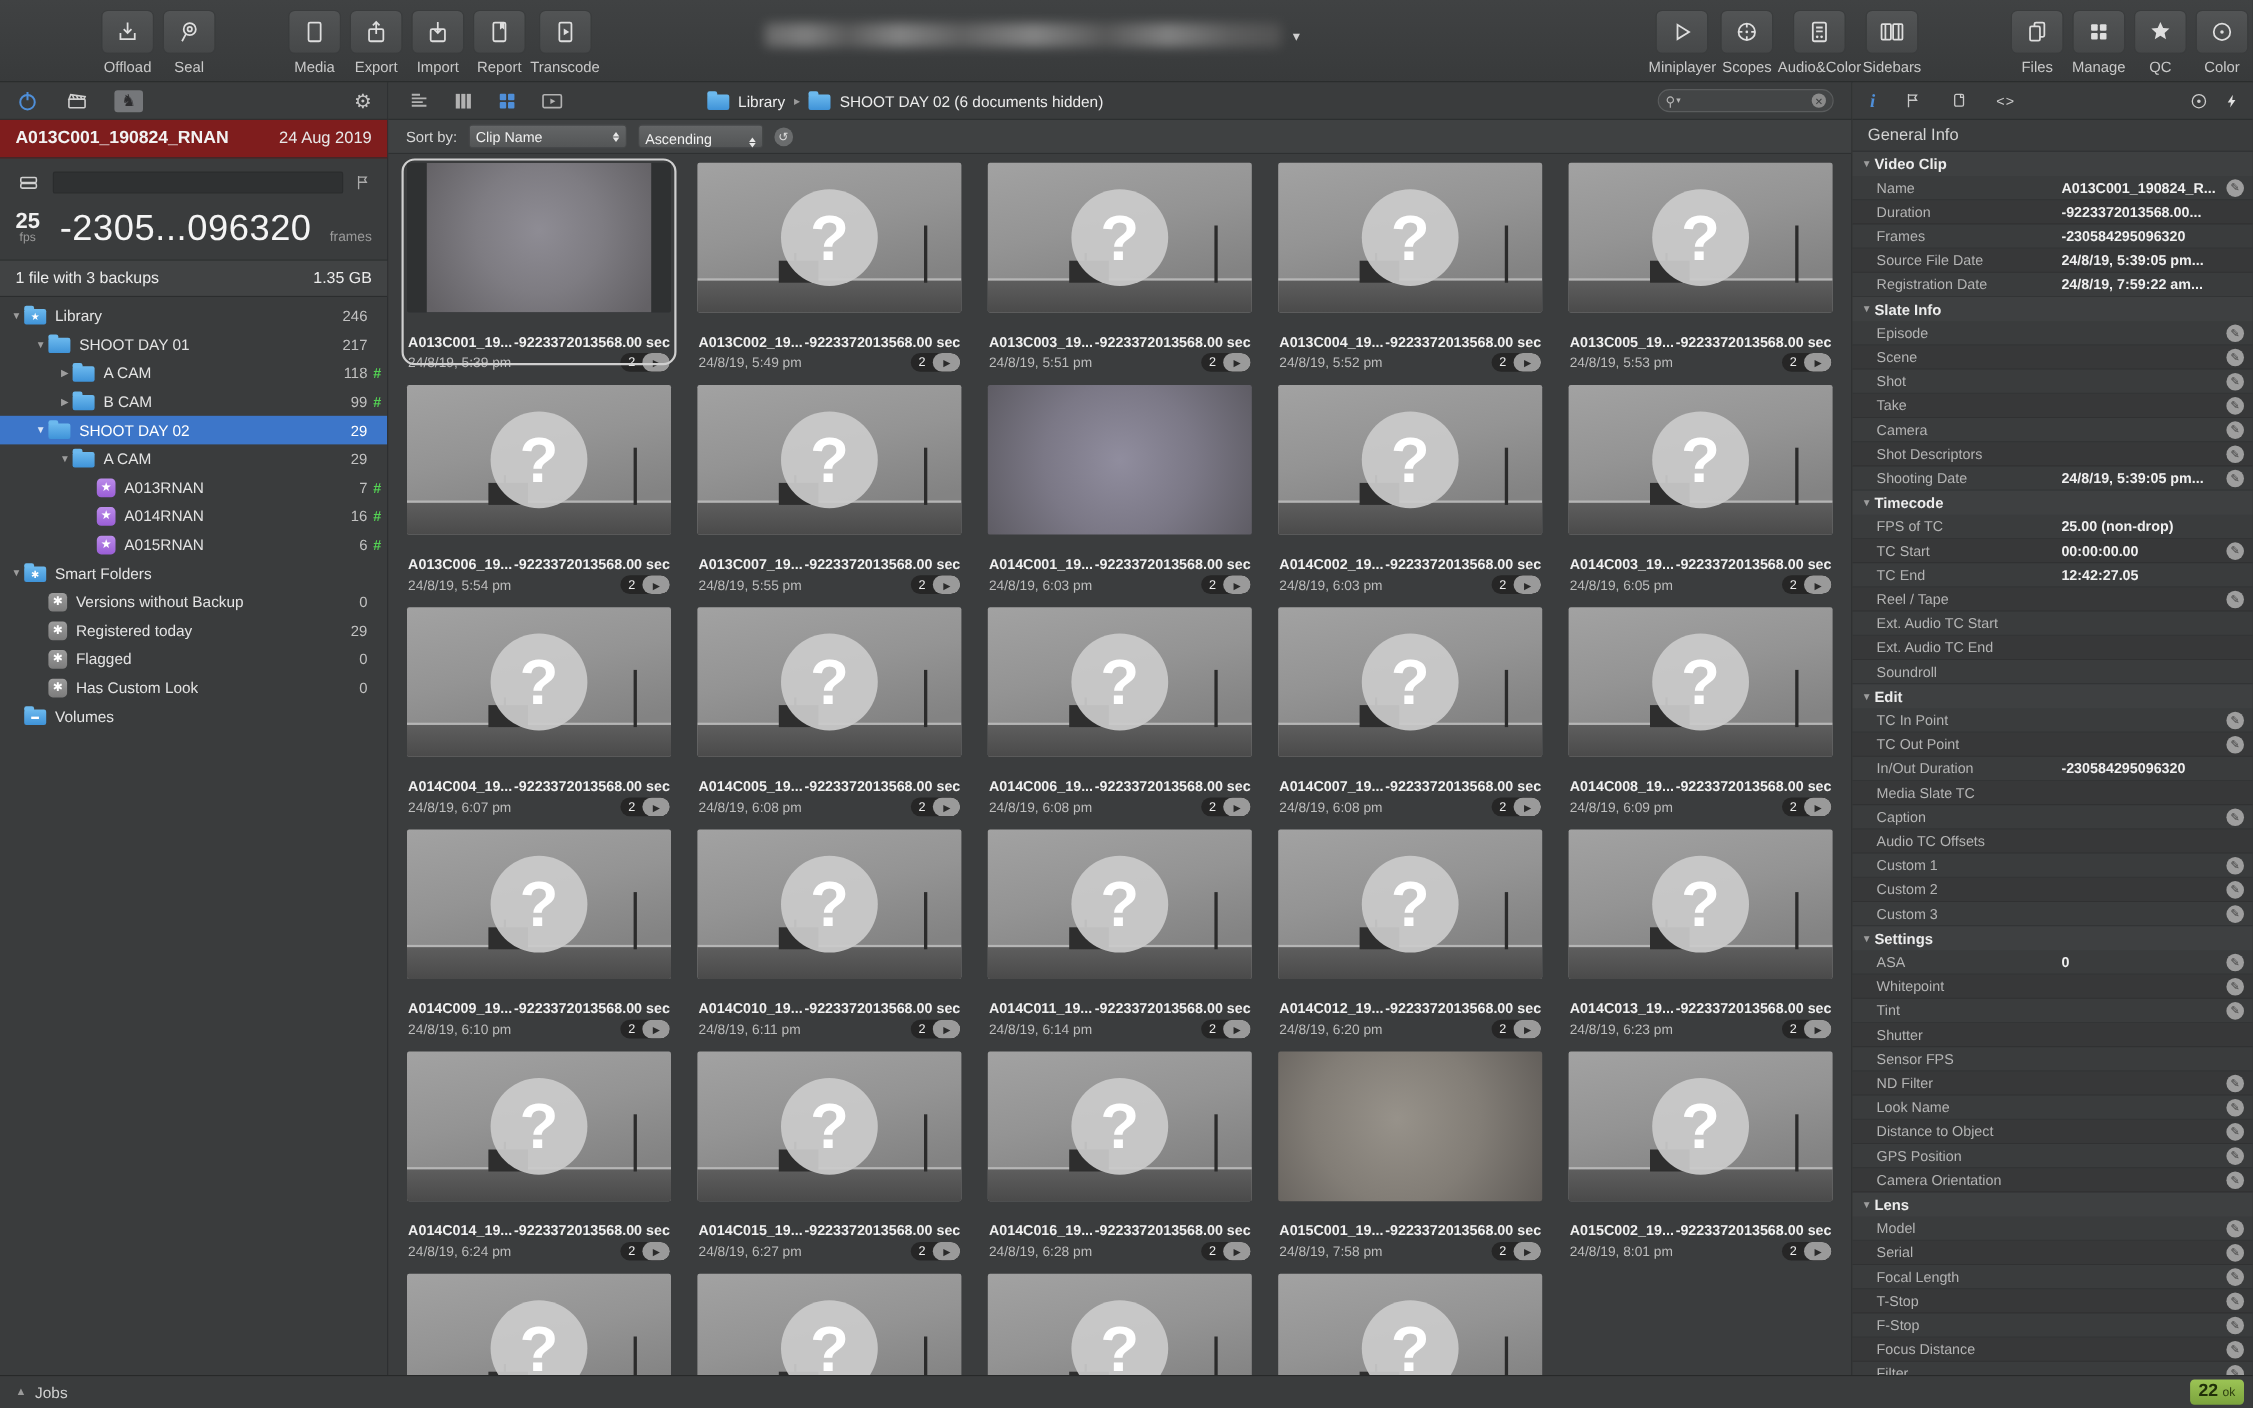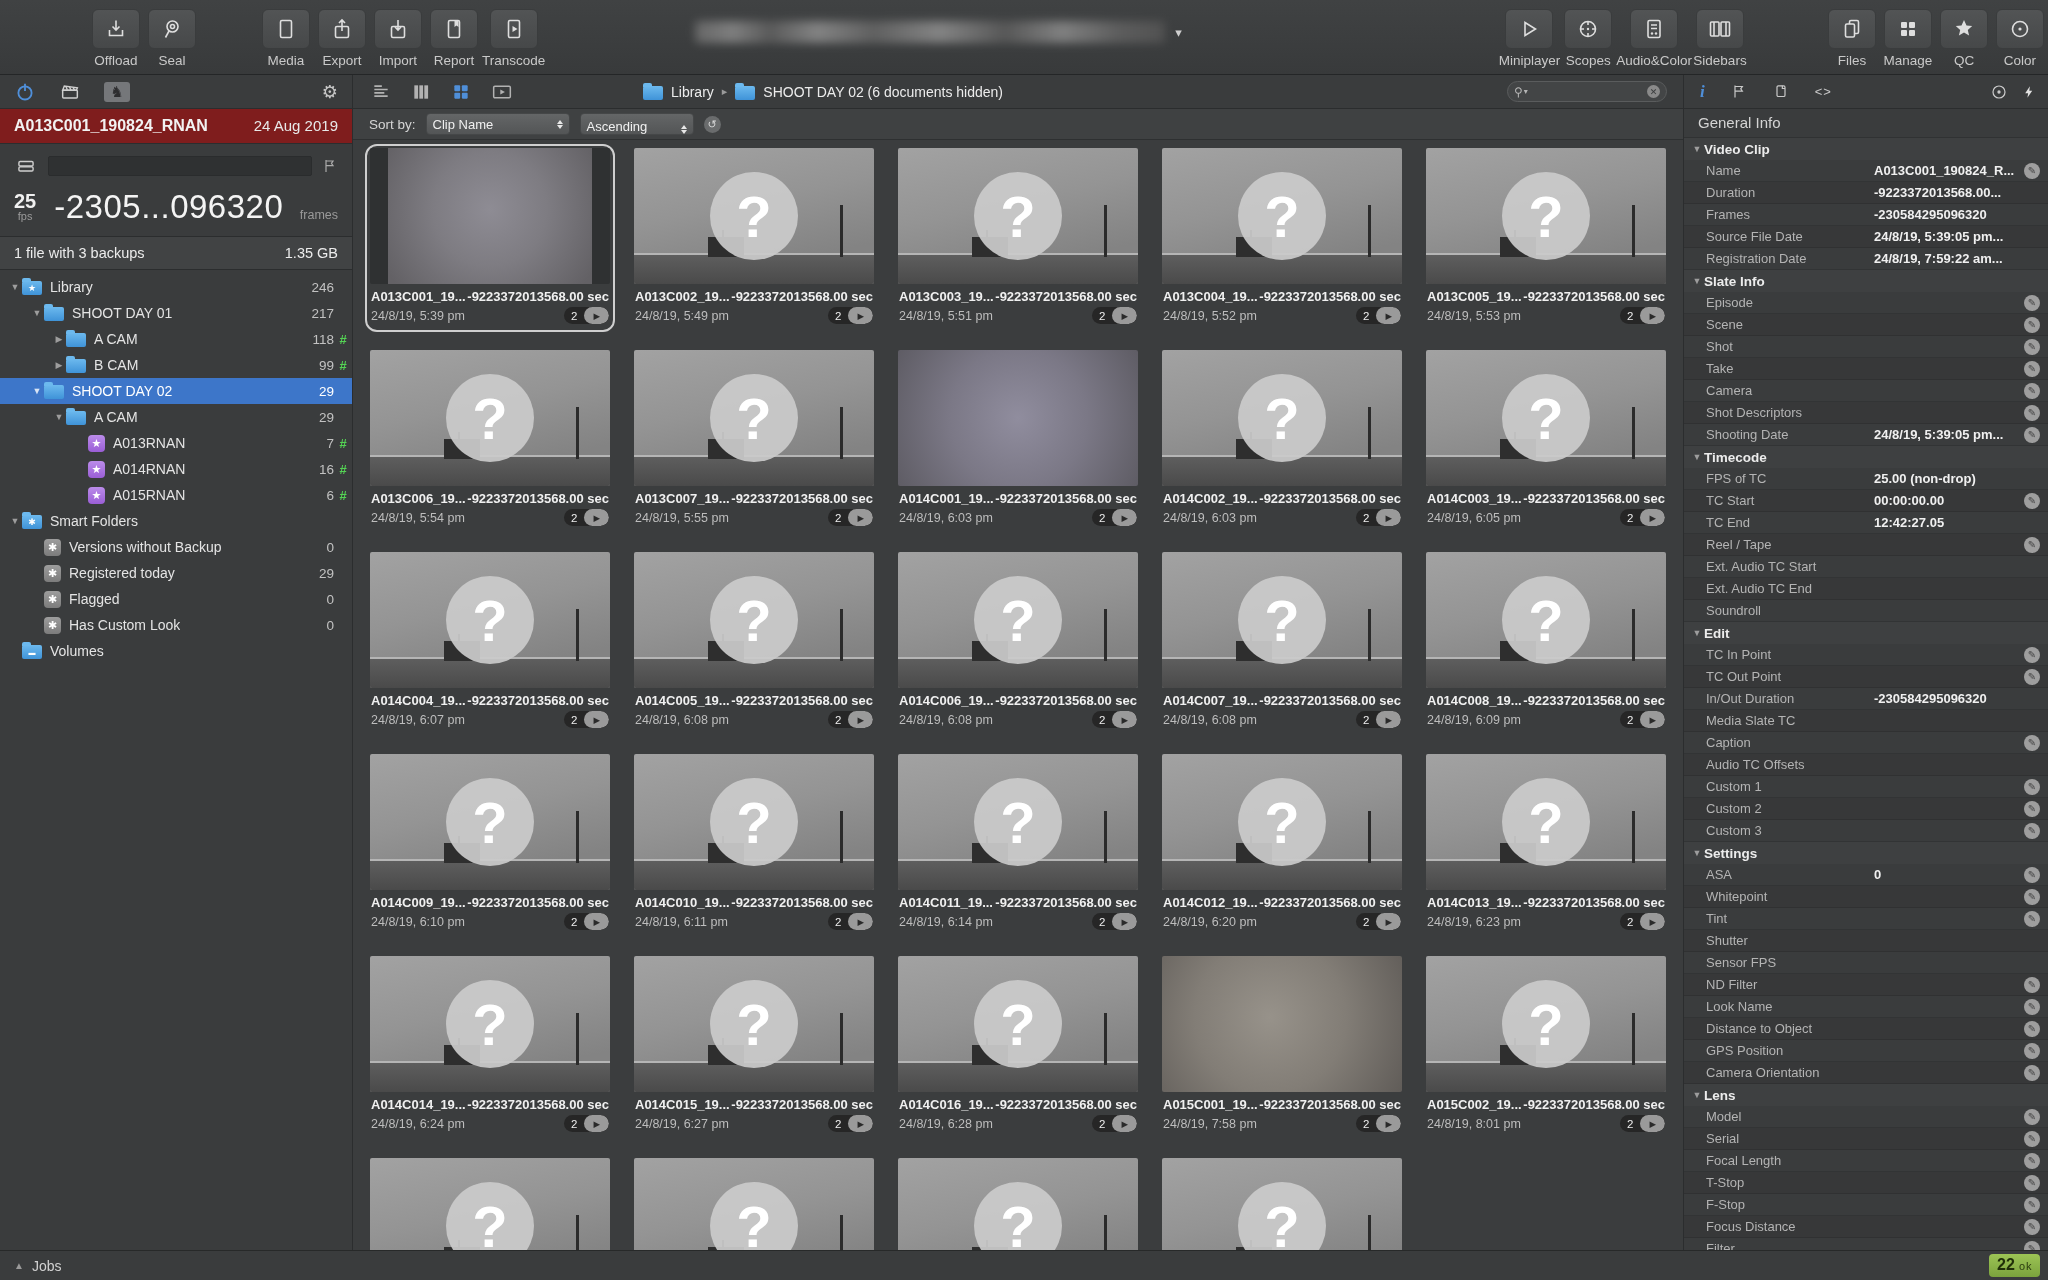--- a/index.html
+++ b/index.html
@@ -77,21 +77,21 @@
   .thumb{position:relative;width:240px;height:136px;margin:0 auto;border-radius:2px;overflow:hidden;background:linear-gradient(168deg,#a2a2a2 0%,#949494 42%,#838383 78%);}
   .thumb .ground{position:absolute;left:0;right:0;bottom:0;height:21%;background:linear-gradient(#5e5e5e,#4a4a4a);border-top:2px solid #b5b5b5;}
   .thumb .hut{position:absolute;left:31%;bottom:20%;width:36px;height:20px;background:#2e2e2e;}
   .thumb .hut::after{content:'';position:absolute;top:-7px;left:14px;width:2px;height:7px;background:#2e2e2e;}
   .thumb .pole{position:absolute;right:13%;bottom:20%;width:3px;height:52px;background:#2b2b2b;}
   .thumb .q{position:absolute;left:50%;top:50%;transform:translate(-50%,-50%);width:88px;height:88px;border-radius:50%;background:rgba(202,202,202,.93);display:flex;align-items:center;justify-content:center;font-size:58px;font-weight:700;color:#fff;}
   .thumb.vblur{background:#2f3132;}
   .thumb.vblur .blob{position:absolute;left:18px;right:18px;top:0;bottom:0;background:radial-gradient(circle at 50% 45%,#8e8c94 0%,#7e7c82 45%,#636165 95%);}
   .thumb.vcool{background:radial-gradient(circle at 50% 50%,#908d9e 0%,#7b7886 50%,#5e5c64 100%);}
   .thumb.vwarm{background:radial-gradient(circle at 45% 45%,#97928a 0%,#827d76 50%,#605c58 100%);}
-  .meta{padding:5px 2px 0;}
+  .meta{padding:19px 2px 0;}
   .l1{display:flex;justify-content:space-between;font-size:13px;font-weight:700;color:#f0f0f0;white-space:nowrap;}
   .l2{display:flex;justify-content:space-between;align-items:center;margin-top:3px;font-size:12.5px;color:#bdbdbd;}
   .pill{display:inline-flex;align-items:center;background:#262626;border-radius:9px;height:17px;overflow:hidden;}
   .pill .pv{color:#ededed;font-size:11.5px;padding:0 7px;}
   .pill .pp{background:#9a9a9a;color:#2a2a2a;font-size:8.5px;height:17px;display:flex;align-items:center;padding:0 9px;border-radius:9px;}
   
   .inspector{width:364px;flex:0 0 364px;background:#3a3c3d;display:flex;flex-direction:column;box-sizing:border-box;}
   .insp-tabs{display:flex;align-items:center;gap:26px;padding-left:16px;width:100%;}
   .itab{font-size:15px;color:#c9c9c9;display:inline-flex;align-items:center;}
   .itab.active{color:#4f8fd9;font-weight:700;}
@@ -105,21 +105,21 @@
   .ilab{font-size:13px;color:#b4b4b4;white-space:nowrap;}
   .ival{position:absolute;left:190px;font-size:13px;font-weight:700;color:#f0f0f0;white-space:nowrap;}
   .irow{position:relative;}
   .ipen{margin-left:auto;width:16px;height:16px;border-radius:50%;background:#9e9e9e;color:#464646;font-size:10px;display:flex;align-items:center;justify-content:center;}
   
   .statusbar{height:30px;flex:0 0 30px;background:#3a3c3d;border-top:1px solid #272929;display:flex;align-items:center;padding:0 8px 0 14px;box-sizing:border-box;}
   .jobs{display:flex;align-items:center;gap:8px;font-size:14px;color:#d2d2d2;}
   .jobs .tri{color:#9a9a9a;font-size:10px;}
   .okbadge{margin-left:auto;background:linear-gradient(#9cc455,#7ba33d);border-radius:4px;padding:2px 8px 3px;display:flex;align-items:baseline;gap:4px;}
   .okbadge .n{font-size:16px;font-weight:700;color:#203009;}
-  .okbadge .t{font-size:11px;color:#2c3d10;font-family:Liberation Mono, monospace;}
+  .okbadge .t{font-size:11px;color:#2c3d10;}
   svg{display:block;}
 </style>
 </head>
 <body>
 
 <div class="app">
 
   <div class="toolbar">
     <div class="tb-group" id="tb-g0" style="margin-left:88px">
         <div class="tb-btn">

